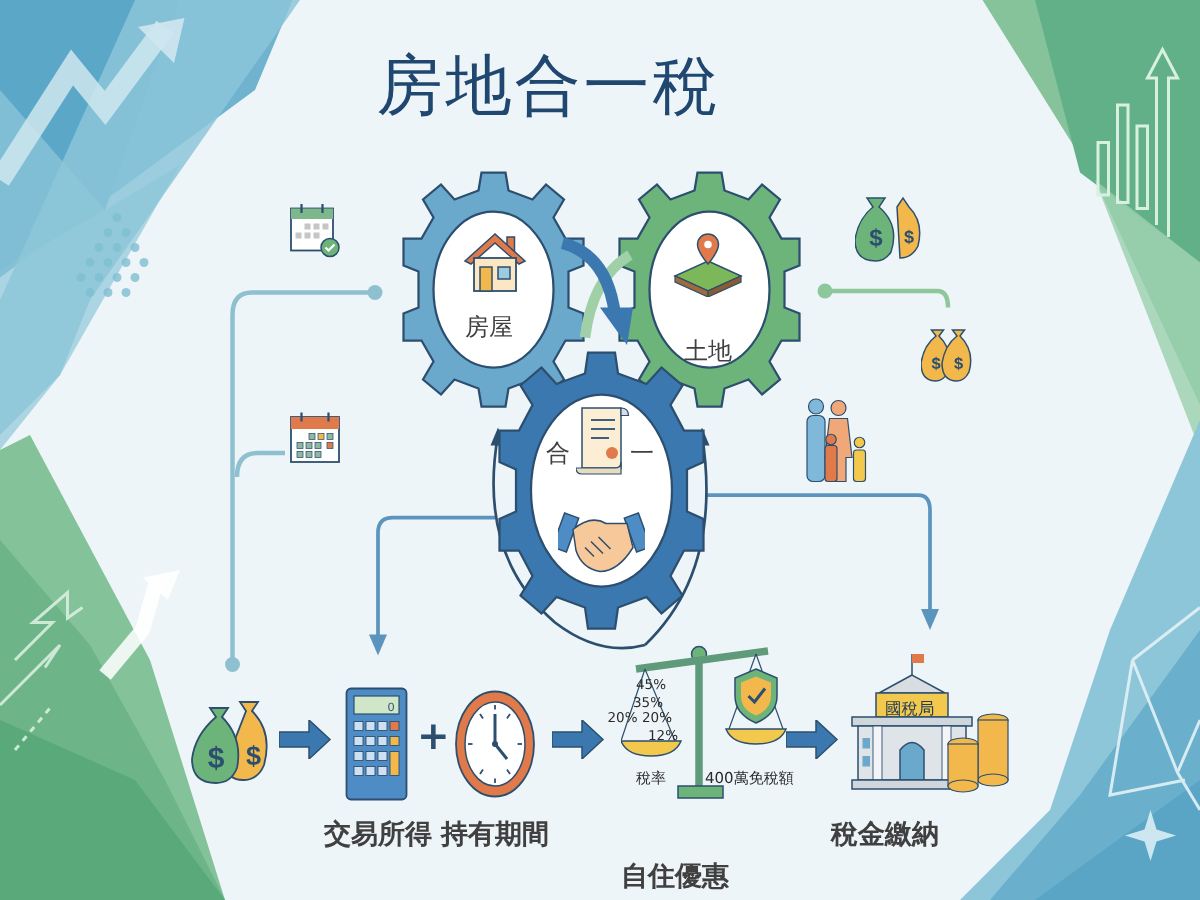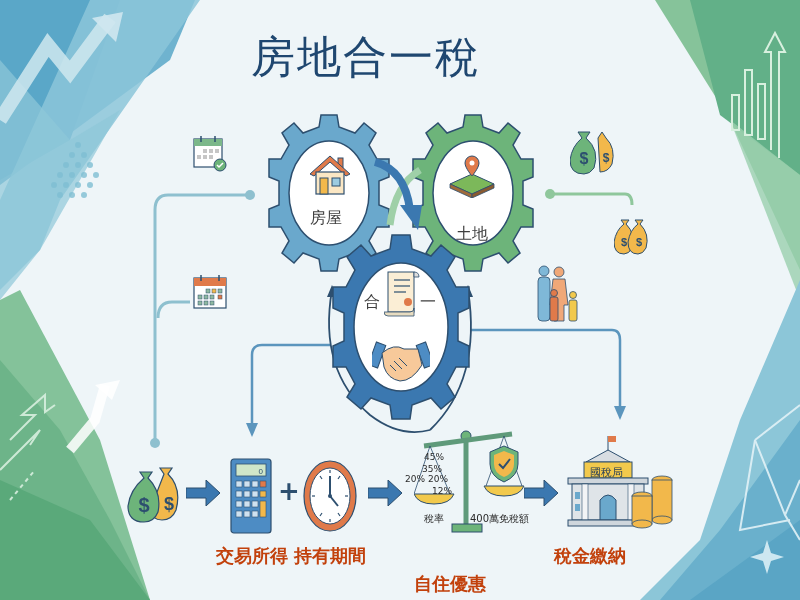--- a/index.html
+++ b/index.html
@@ -1,20 +1,20 @@
 <!DOCTYPE html>
 <html><head>
 <meta charset="utf-8">
 <style>
   html,body{margin:0;padding:0;}
   body{width:800px;height:600px;overflow:hidden;position:relative;background:#eef5f8;font-family:"DejaVu Sans","Liberation Sans",sans-serif;}
   .bg{position:absolute;left:0;top:0;width:800px;height:600px;}
   .abs{position:absolute;}
   .title{position:absolute;left:0;top:28px;width:732px;text-align:center;font-size:44px;font-weight:normal;color:#1f4770;letter-spacing:2px;}
-  .lbl{position:absolute;font-size:18px;font-weight:bold;color:#c2410c;text-align:center;white-space:nowrap;}
+  .lbl{position:absolute;font-size:18px;font-weight:bold;color:#404040;text-align:center;white-space:nowrap;}
   .small{position:absolute;font-size:9px;color:#2a2a2a;white-space:nowrap;}
   .gear-label{position:absolute;font-size:16px;font-weight:normal;color:#404040;}
 </style>
 </head>
 <body>
 
 <svg class="bg" viewBox="0 0 800 600">
   <rect width="800" height="600" fill="#eef5f8"></rect>
 
   <polygon points="0,0 195,0 170,60 0,185" fill="#6fb3cf"></polygon>

